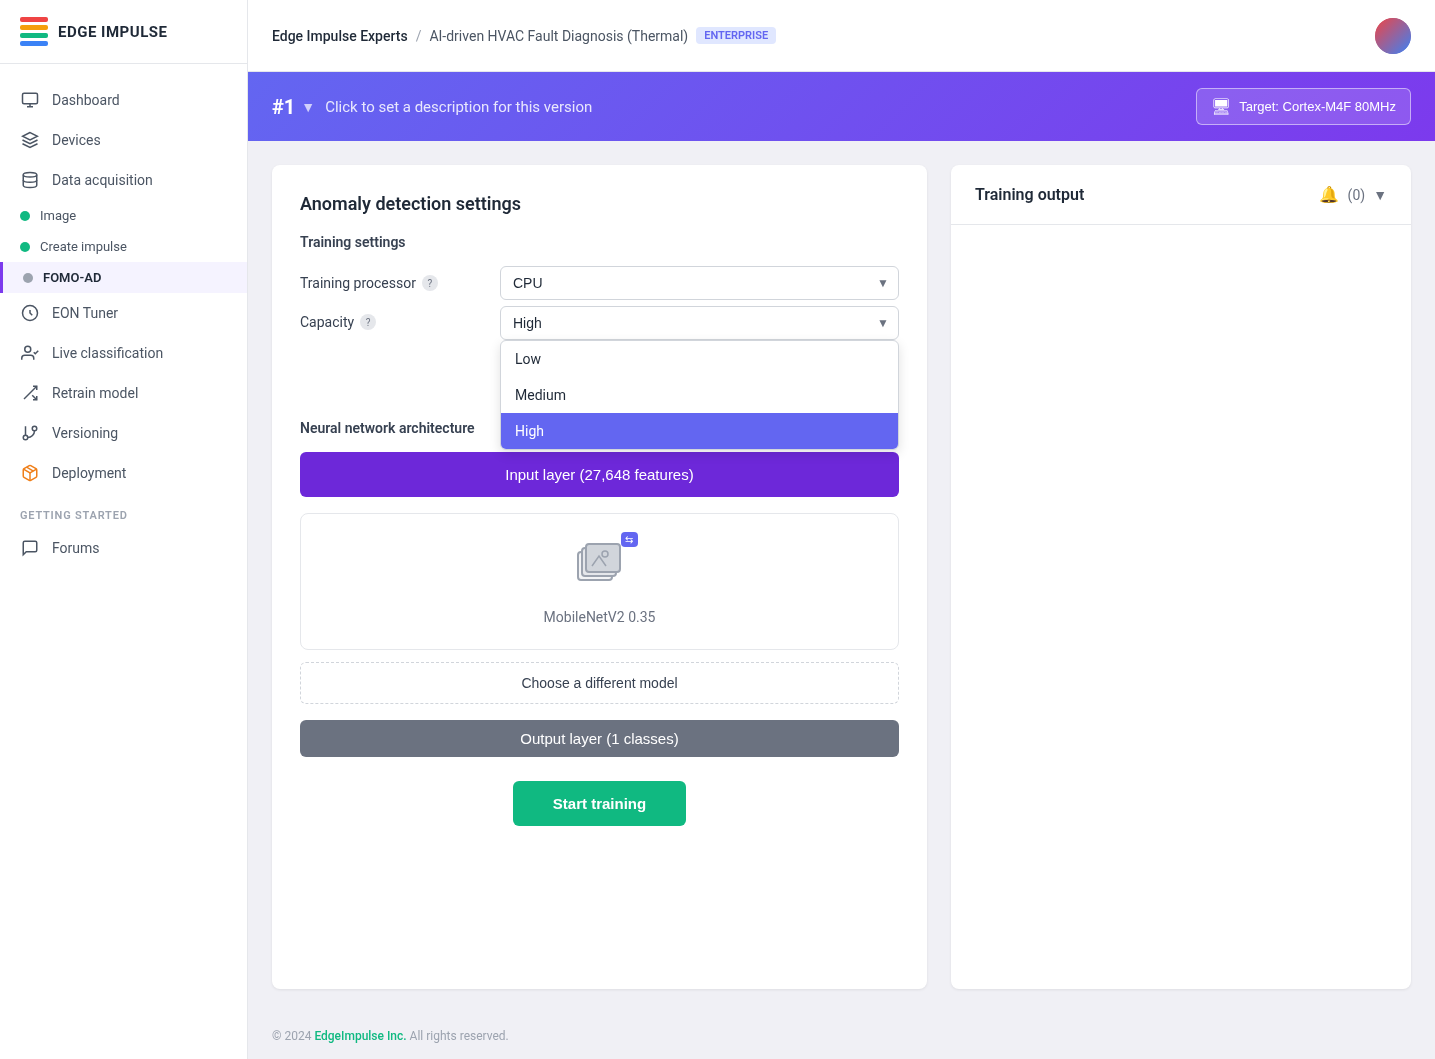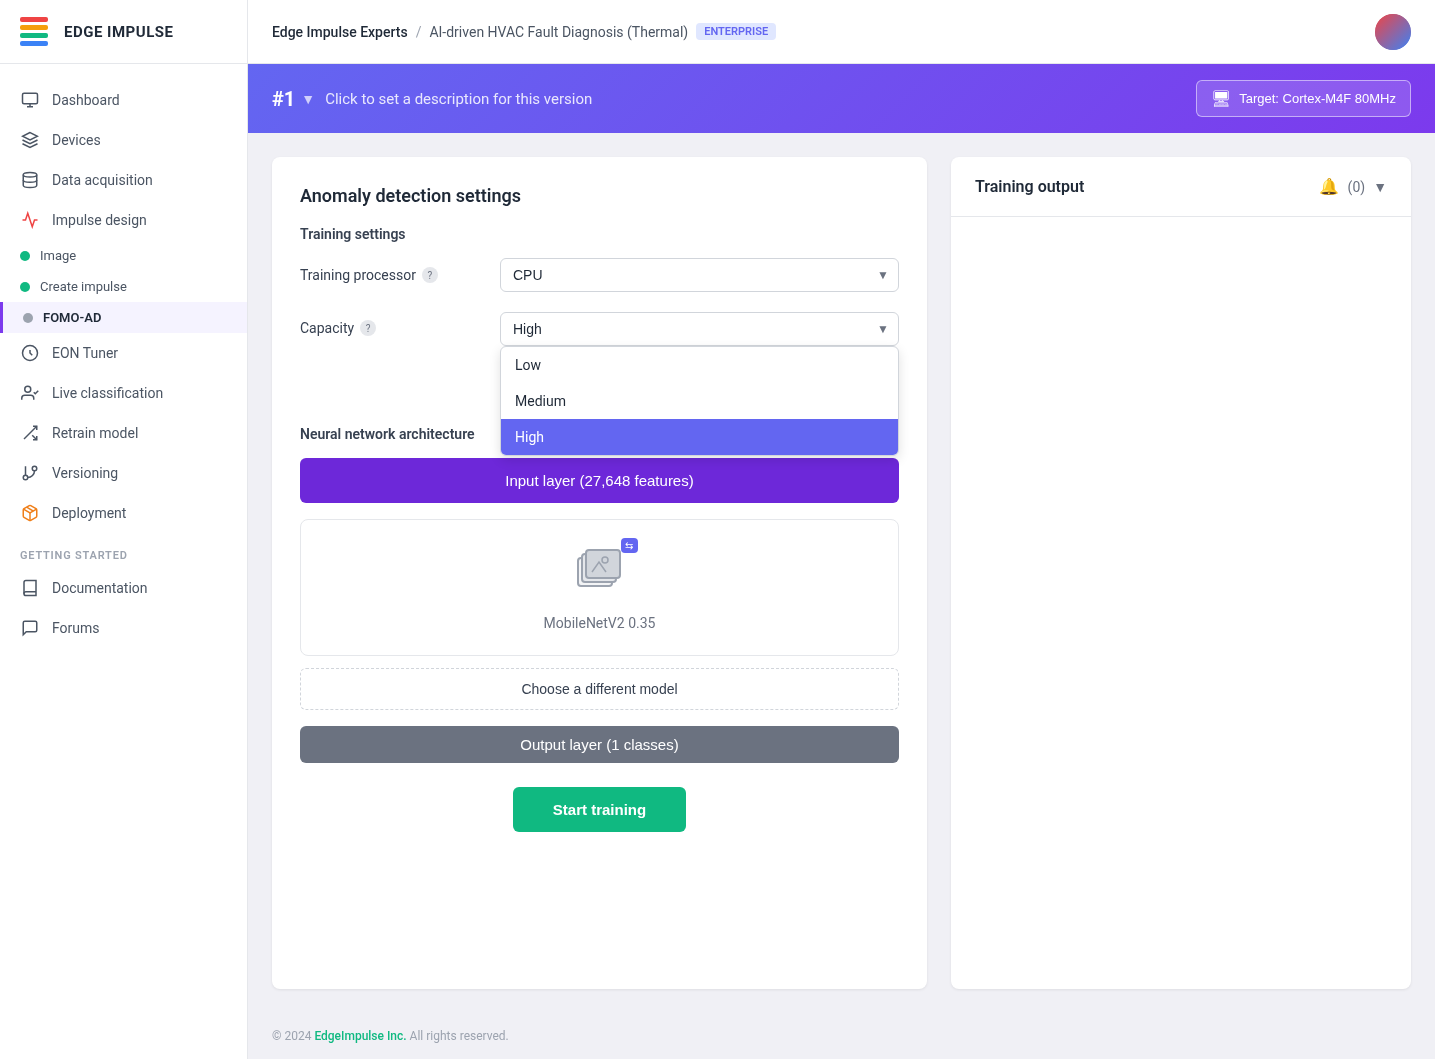--- a/index.html
+++ b/index.html
@@ -1,20 +1,20 @@
 <!DOCTYPE html>
 <html><head>
   <meta charset="utf-8">
   <style>
     * { box-sizing: border-box; margin: 0; padding: 0; }
     body { font-family: -apple-system, BlinkMacSystemFont, 'Segoe UI', Roboto, sans-serif; font-size: 14px; color: #333; background: #f5f5f5; display: flex; height: 100vh; overflow: hidden; }
 
     
     .sidebar { width: 248px; background: #fff; border-right: 1px solid #e5e7eb; display: flex; flex-direction: column; height: 100vh; overflow-y: auto; flex-shrink: 0; }
-    .sidebar-logo { display: flex; align-items: center; gap: 16px; padding: 16px 20px; border-bottom: 1px solid #e5e7eb; height: 64px; }
+    .sidebar-logo { display: flex; align-items: center; gap: 10px; padding: 16px 20px; border-bottom: 1px solid #e5e7eb; height: 64px; }
     .logo-icon { display: flex; flex-direction: column; gap: 3px; }
     .logo-bar { height: 5px; border-radius: 2px; }
     .logo-bar-1 { width: 28px; background: #ef4444; }
     .logo-bar-2 { width: 28px; background: #f59e0b; }
     .logo-bar-3 { width: 28px; background: #10b981; }
     .logo-bar-4 { width: 28px; background: #3b82f6; }
     .logo-text { font-size: 15px; font-weight: 700; color: #1f2937; letter-spacing: 0.5px; }
 
     .sidebar-nav { padding: 16px 0; flex: 1; }
     .nav-item { display: flex; align-items: center; gap: 12px; padding: 10px 20px; cursor: pointer; color: #4b5563; font-size: 14px; position: relative; }
@@ -25,21 +25,21 @@
     .dot { width: 10px; height: 10px; border-radius: 50%; flex-shrink: 0; }
     .dot-green { background: #10b981; }
     .dot-gray { background: #9ca3af; }
 
     .sidebar-section-label { font-size: 11px; font-weight: 600; color: #9ca3af; padding: 16px 20px 6px; letter-spacing: 0.8px; text-transform: uppercase; }
 
     
     .main { flex: 1; display: flex; flex-direction: column; overflow: hidden; }
 
     
-    .topbar { height: 64px; background: #fff; border-bottom: 1px solid #e5e7eb; display: flex; align-items: center; justify-content: space-between; padding: 0 24px; flex-shrink: 0; }
+    .topbar { height: 72px; background: #fff; border-bottom: 1px solid #e5e7eb; display: flex; align-items: center; justify-content: space-between; padding: 0 24px; flex-shrink: 0; }
     .breadcrumb { display: flex; align-items: center; gap: 8px; font-size: 14px; }
     .breadcrumb-link { color: #1f2937; font-weight: 500; }
     .breadcrumb-sep { color: #9ca3af; }
     .breadcrumb-current { color: #4b5563; }
     .breadcrumb-badge { font-size: 11px; font-weight: 600; color: #6366f1; background: #e0e7ff; padding: 2px 8px; border-radius: 4px; text-transform: uppercase; }
     .avatar { width: 36px; height: 36px; border-radius: 50%; background: linear-gradient(135deg, #ef4444, #3b82f6); display: flex; align-items: center; justify-content: center; color: white; font-weight: 700; font-size: 14px; overflow: hidden; }
 
     
     .purple-header { background: linear-gradient(135deg, #6366f1, #7c3aed); padding: 16px 24px; display: flex; align-items: center; justify-content: space-between; flex-shrink: 0; }
     .version-info { display: flex; align-items: center; gap: 10px; }
@@ -51,21 +51,21 @@
     .chip-icon { font-size: 16px; }
 
     
     .content-area { flex: 1; overflow-y: auto; padding: 24px; display: flex; gap: 24px; background: #f0f0f5; }
 
     
     .left-panel { flex: 1; background: #fff; border-radius: 8px; padding: 28px; box-shadow: 0 1px 3px rgba(0,0,0,0.08); position: relative; }
     .panel-title { font-size: 18px; font-weight: 600; color: #1f2937; margin-bottom: 20px; }
     .section-subtitle { font-size: 14px; font-weight: 600; color: #374151; margin-bottom: 16px; }
 
-    .form-row { display: flex; align-items: center; margin-bottom: 16px; justify-content: flex-end; }
+    .form-row { display: flex; align-items: center; margin-bottom: 2px; justify-content: flex-end; }
     .form-label { width: 200px; font-size: 14px; color: #374151; display: flex; align-items: center; gap: 6px; flex-shrink: 0; }
     .help-icon { width: 16px; height: 16px; border-radius: 50%; background: #e5e7eb; display: flex; align-items: center; justify-content: center; font-size: 10px; color: #6b7280; cursor: pointer; }
     .form-control { flex: 1; }
 
     .select-wrapper { position: relative; }
     .select-control { width: 100%; padding: 8px 32px 8px 12px; border: 1px solid #d1d5db; border-radius: 6px; font-size: 14px; color: #1f2937; appearance: none; background: #fff; cursor: pointer; }
     .select-arrow { position: absolute; right: 10px; top: 50%; transform: translateY(-50%); color: #6b7280; pointer-events: none; font-size: 12px; }
 
     
     .dropdown-menu { position: absolute; top: 100%; left: 0; right: 0; background: #fff; border: 1px solid #d1d5db; border-radius: 6px; box-shadow: 0 4px 12px rgba(0,0,0,0.12); z-index: 100; overflow: hidden; }
@@ -146,28 +146,20 @@
       <div class="nav-icon">
         <svg width="18" height="18" viewBox="0 0 24 24" fill="none" stroke="currentColor" stroke-width="2">
             <ellipse cx="12" cy="5" rx="9" ry="3"></ellipse>
             <path d="M21 12c0 1.66-4 3-9 3s-9-1.34-9-3"></path>
             <path d="M3 5v14c0 1.66 4 3 9 3s9-1.34 9-3V5"></path>
           </svg>
       </div>
       <span>Data acquisition</span>
     </div>
 
-    <div class="nav-item">
-      <div class="nav-icon">
-        <svg width="18" height="18" viewBox="0 0 24 24" fill="none" stroke="#ef4444" stroke-width="2">
-            <polyline points="22 12 18 12 15 21 9 3 6 12 2 12"></polyline>
-          </svg>
-      </div>
-      <span>Impulse design</span>
-    </div>
 
     <div class="nav-sub-item">
       <span class="dot dot-green"></span>
       <span>Image</span>
     </div>
     <div class="nav-sub-item">
       <span class="dot dot-green"></span>
       <span>Create impulse</span>
     </div>
     <div class="nav-sub-item active-sub">
@@ -227,29 +219,20 @@
             <line x1="16.5" y1="9.4" x2="7.5" y2="4.21"></line>
             <path d="M21 16V8a2 2 0 0 0-1-1.73l-7-4a2 2 0 0 0-2 0l-7 4A2 2 0 0 0 3 8v8a2 2 0 0 0 1 1.73l7 4a2 2 0 0 0 2 0l7-4A2 2 0 0 0 21 16z"></path>
             <polyline points="3.27 6.96 12 12.01 20.73 6.96"></polyline>
             <line x1="12" y1="22.08" x2="12" y2="12"></line>
           </svg>
       </div>
       <span>Deployment</span>
     </div>
 
     <div class="sidebar-section-label">GETTING STARTED</div>
-    <div class="nav-item">
-      <div class="nav-icon">
-        <svg width="18" height="18" viewBox="0 0 24 24" fill="none" stroke="currentColor" stroke-width="2">
-            <path d="M4 19.5A2.5 2.5 0 0 1 6.5 17H20"></path>
-            <path d="M6.5 2H20v20H6.5A2.5 2.5 0 0 1 4 19.5v-15A2.5 2.5 0 0 1 6.5 2z"></path>
-          </svg>
-      </div>
-      <span>Documentation</span>
-    </div>
     <div class="nav-item">
       <div class="nav-icon">
         <svg width="18" height="18" viewBox="0 0 24 24" fill="none" stroke="currentColor" stroke-width="2">
             <path d="M21 15a2 2 0 0 1-2 2H7l-4 4V5a2 2 0 0 1 2-2h14a2 2 0 0 1 2 2z"></path>
           </svg>
       </div>
       <span>Forums</span>
     </div>
   </div>
 </div>

